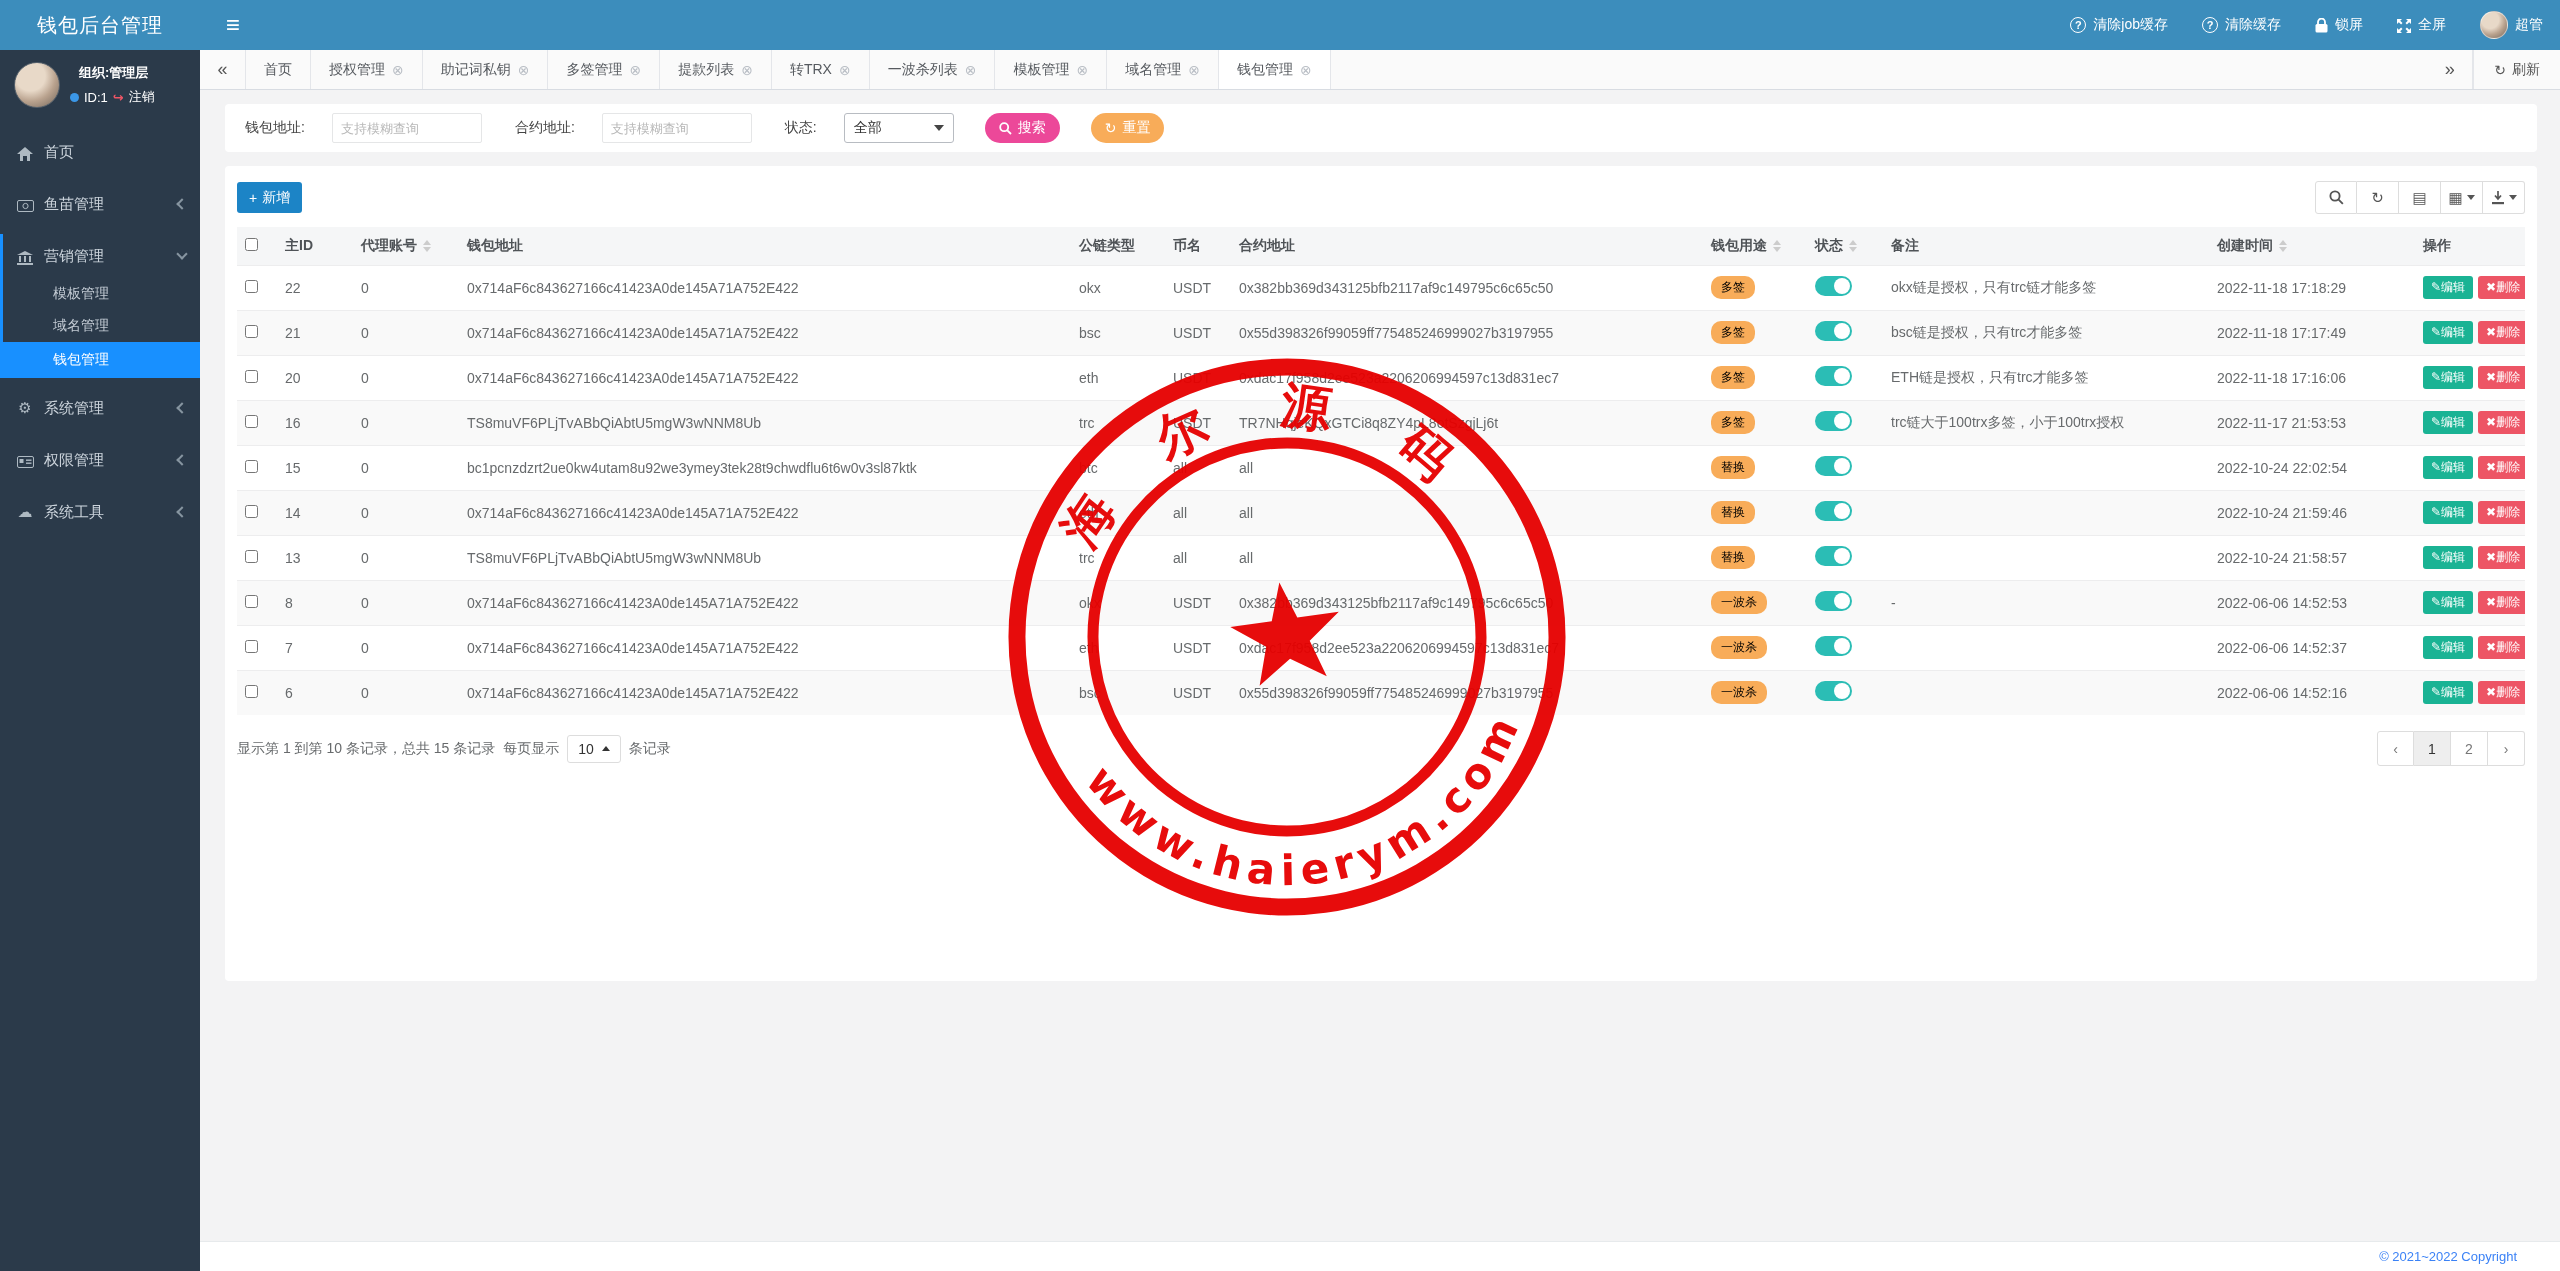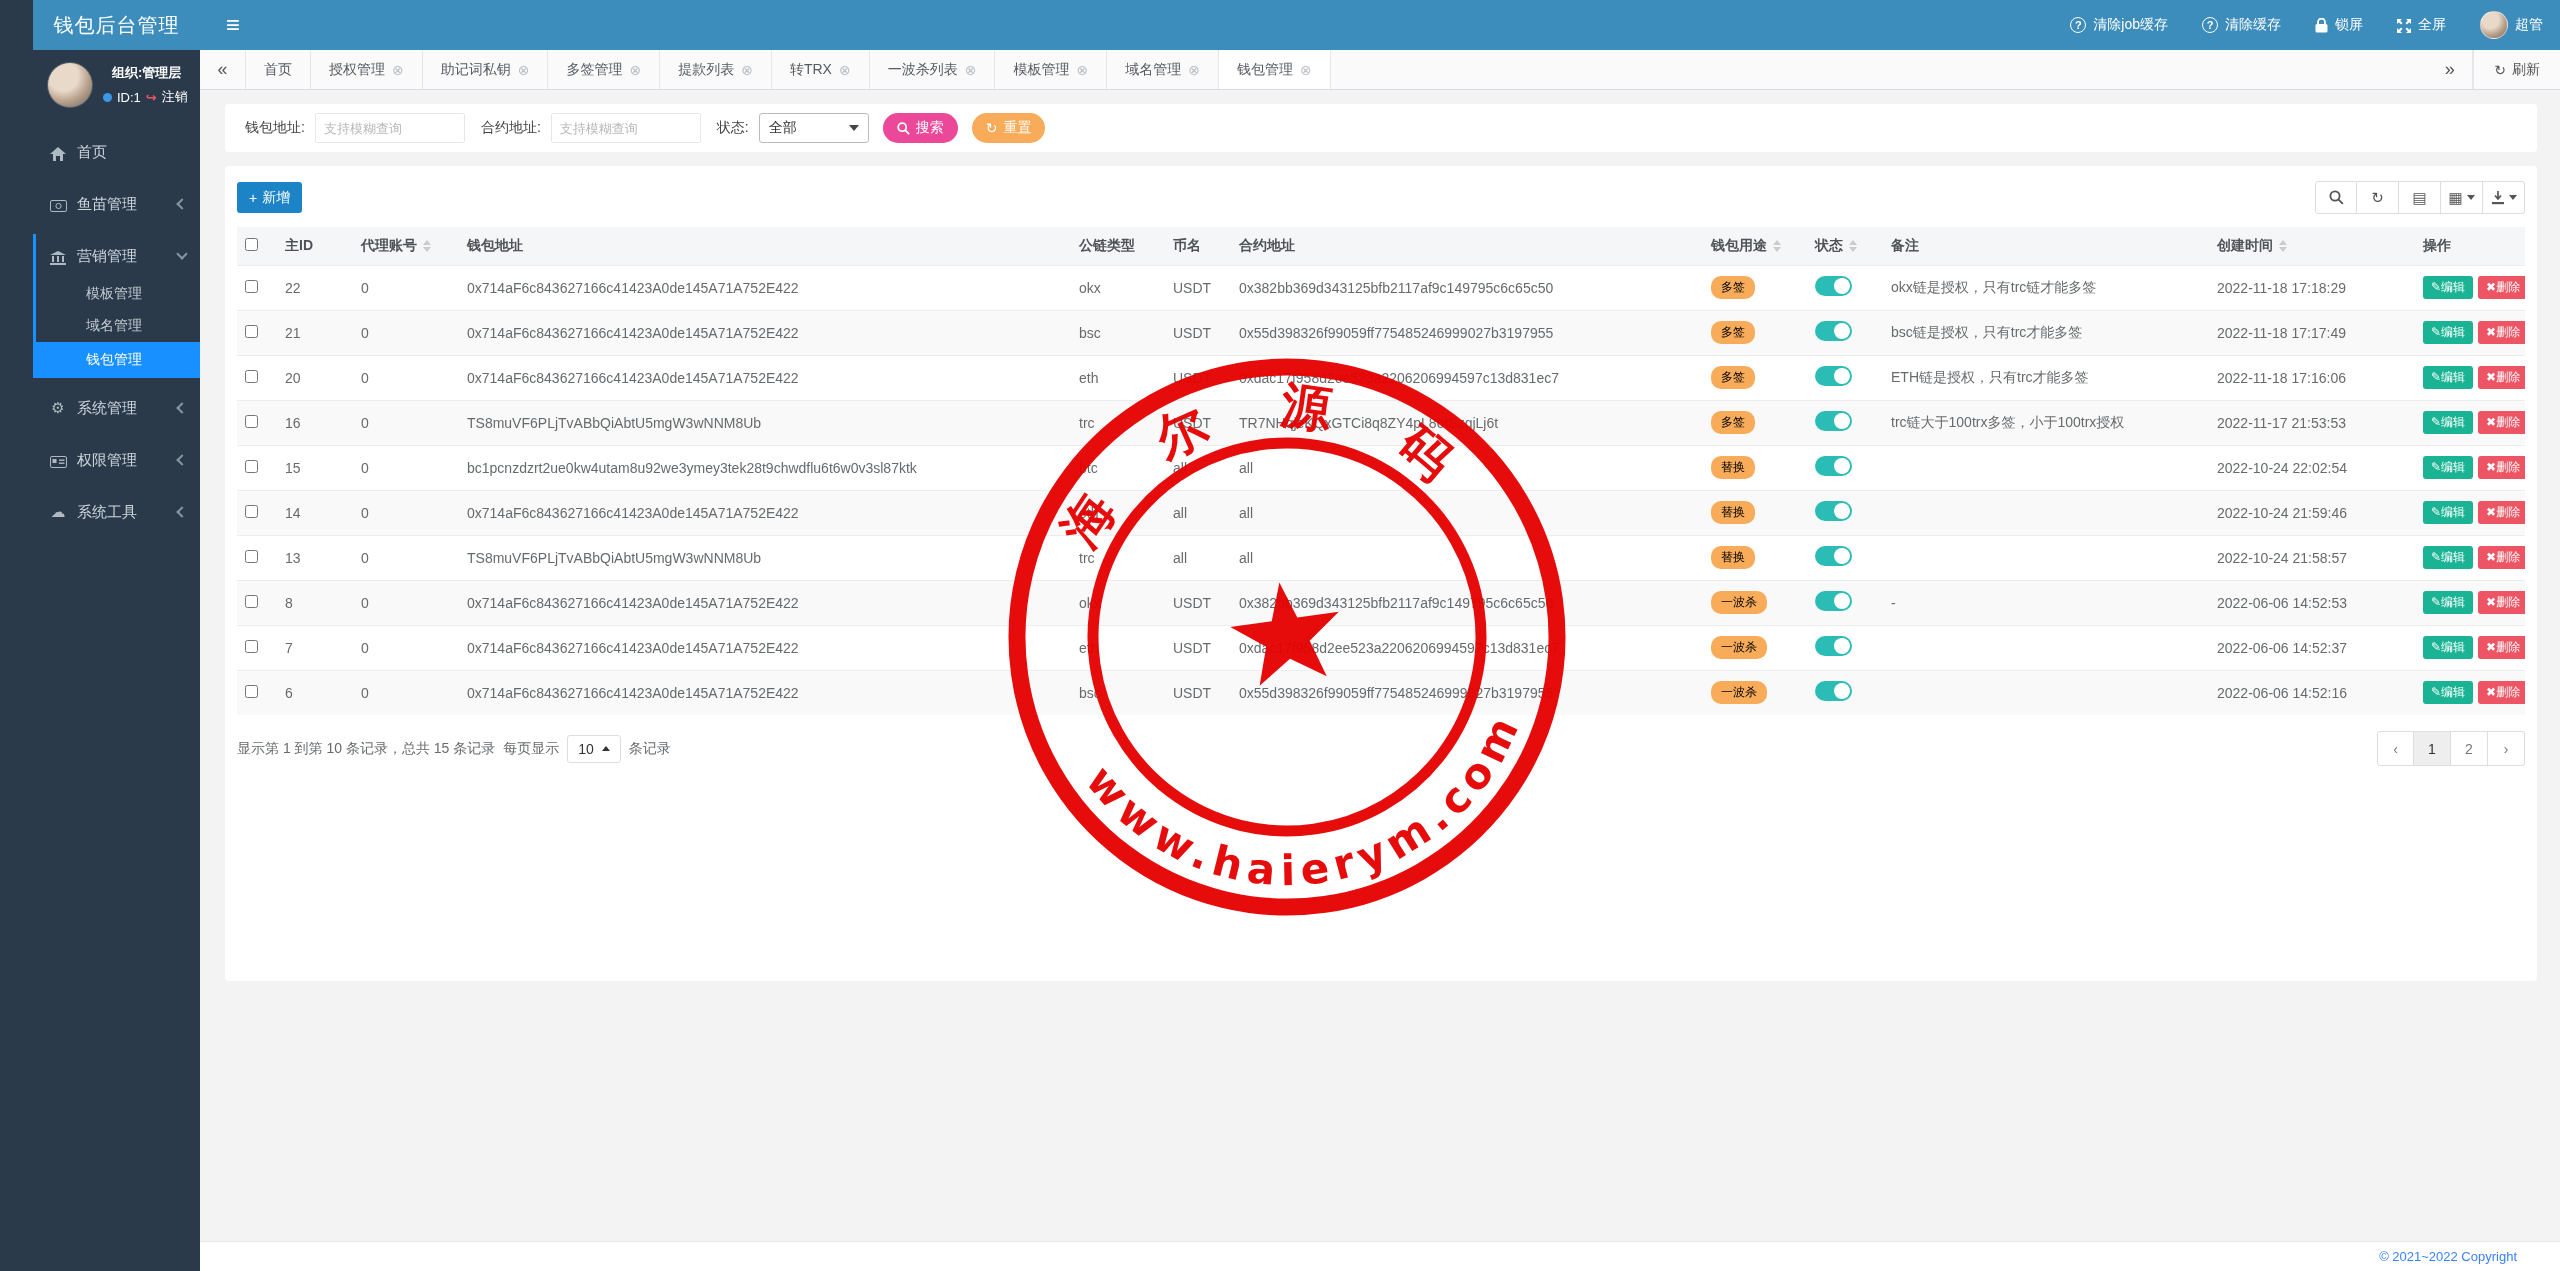--- a/index.html
+++ b/index.html
@@ -1,20 +1,20 @@
 <!DOCTYPE html>
 <html><head>
 <meta charset="utf-8">
 <style>
   * { margin:0; padding:0; box-sizing:border-box; }
   html,body { width:2560px; height:1271px; font-family:"Liberation Sans","DejaVu Sans",sans-serif; background:#f3f3f4; overflow:hidden; }
   .app { position:relative; width:2560px; height:1271px; }
 
   
-  .sidebar { position:absolute; left:0; top:0; width:200px; height:100%; background:#2b3a4a; z-index:5;padding-left:33px; }
+  .sidebar { position:absolute; left:0; top:0; width:200px; height:100%; background:#2b3a4a; z-index:5; }
   .brand { height:50px; background:#3c8dbc; color:#fff; font-size:20px; display:flex; align-items:center; justify-content:center; letter-spacing:1px; }
   .user-panel { display:flex; padding:12px 10px 14px 14px; align-items:center; }
   .avatar { width:46px; height:46px; border-radius:50%; background:radial-gradient(circle at 35% 30%, #e8d9c8 0 35%, #b9a28e 60%, #6d6258 100%); flex:0 0 46px; border:1px solid #55606b; }
   .user-meta { margin-left:10px; color:#fff; font-size:13px; }
   .user-meta .org { font-weight:bold; margin-bottom:6px;margin-left:9px; }
   .user-row { display:flex; align-items:center; gap:5px; }
   .dot { width:9px; height:9px; border-radius:50%; background:#3b97e8; display:inline-block; }
   .logout-ic { color:#ed5565; font-weight:bold; font-size:13px; }
   .logout { color:#fff; cursor:pointer; }
   .menu { margin-top:8px; }
@@ -43,21 +43,21 @@
   .tab-scroll { width:46px; display:flex; align-items:center; justify-content:center; color:#555; font-size:18px; border-right:1px solid #e4e6ea; cursor:pointer; background:#fafafa; }
   .tab-list { display:flex; flex:1; overflow:hidden; }
   .tab { display:flex; align-items:center; padding:0 18px; font-size:14px; color:#565a5f; border-right:1px solid #e4e6ea; cursor:pointer; background:#fafafa; white-space:nowrap; }
   .tab.active { background:#fff; }
   .tab .close { margin-left:7px; color:#b9bec5; font-size:14px; }
   .tab-right { display:flex; margin-left:auto; }
   .tab-refresh { display:flex; align-items:center; gap:6px; padding:0 20px; font-size:14px; color:#555; border-left:1px solid #e4e6ea; cursor:pointer; }
 
   
   .content { position:absolute; left:200px; top:91px; right:0; bottom:30px; background:#f3f3f4; padding:13px 23px 0 25px; }
-  .filter-card { background:#fff; border-radius:4px; height:48px; display:flex; align-items:center; padding:0 14px; gap:10px; }
+  .filter-card { background:#fff; border-radius:4px; height:48px; display:flex; align-items:center; padding:0 14px; gap:27px; }
   .f-label { font-size:14px; color:#444; margin-left:6px; }
   .f-input { width:150px; height:30px; border:1px solid #e5e6e7; border-radius:2px; font-size:13px; padding:0 8px; color:#333; }
   .f-input::placeholder { color:#b9b9b9; }
   .f-select { width:110px; height:30px; border:1px solid #b8bcc2; border-radius:3px; font-size:14px; color:#333; display:flex; align-items:center; padding:0 9px; justify-content:space-between; cursor:pointer; background:#fff; }
   .caret-down { width:0; height:0; border-left:5px solid transparent; border-right:5px solid transparent; border-top:6px solid #444; }
   .btn-pill { height:30px; border:none; border-radius:15px; color:#fff; font-size:14px; display:flex; align-items:center; gap:6px; padding:0 14px; cursor:pointer; margin-left:4px; }
   .btn-search { background:#ec4899; }
   .btn-reset { background:#f8ac59; }
 
   .main-card { background:#fff; border-radius:4px; margin-top:14px; height:815px; padding:15px 12px 0 12px; position:relative; }

